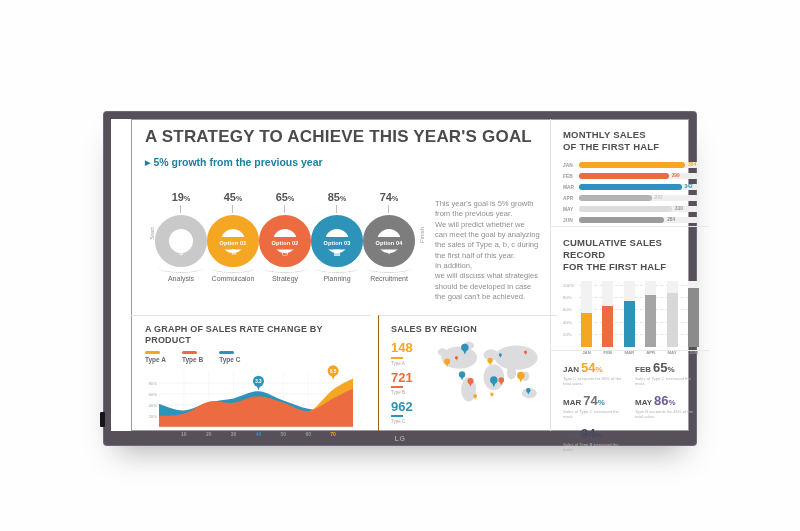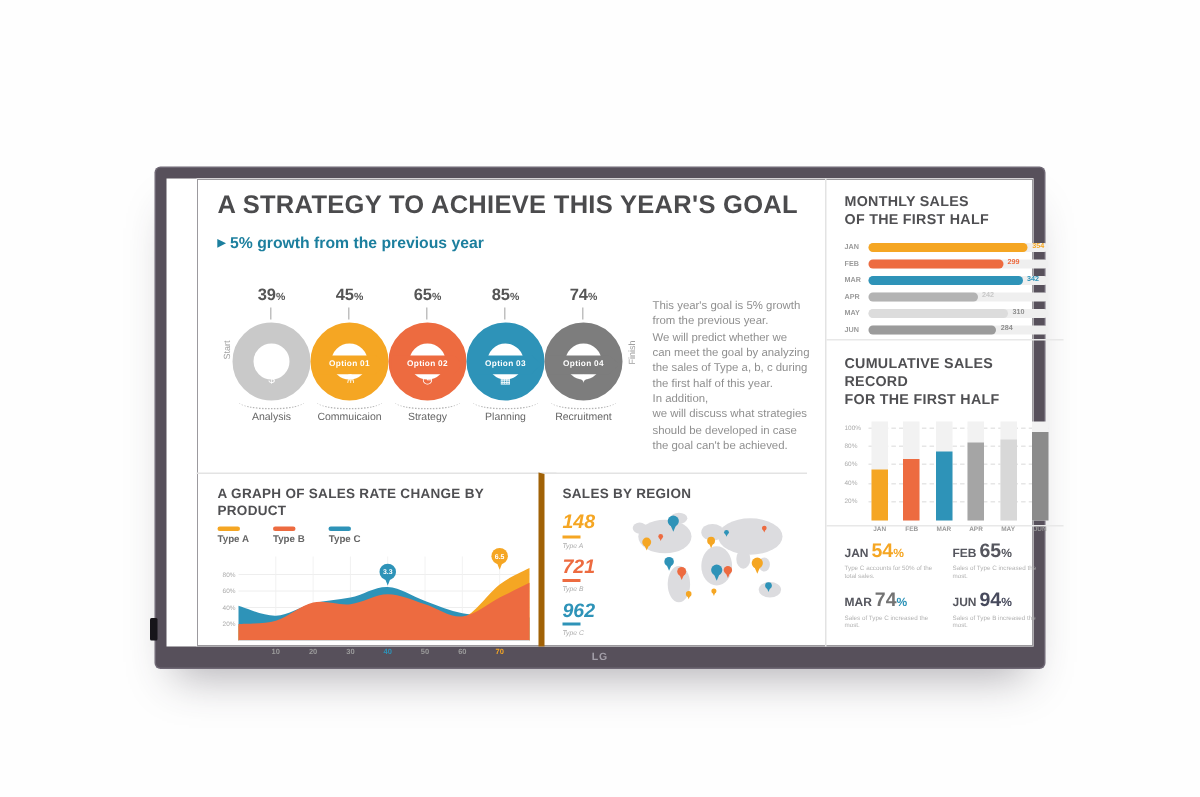--- a/index.html
+++ b/index.html
@@ -60,44 +60,44 @@
   .cell .s{font-size:8px;font-weight:700;}
   .cap{font-size:4.2px;color:#b2b2b2;line-height:1.18;margin-top:1px;}
   
   .p-product{position:absolute;left:0;top:196px;width:240px;height:116px;border-top:1px solid #e3e3e3;
     padding:8px 0 0 14px;box-sizing:border-box;}
   .legend{display:flex;gap:16px;margin-top:4px;}
   .litem{display:flex;flex-direction:column;gap:2px;}
   .lswatch{width:15px;height:3px;border-radius:2px;}
   .llabel{font-size:6.5px;color:#666;font-weight:700;}
   .asvg{width:212px;height:78px;margin-top:2px;display:block;}
-  .p-region{position:absolute;left:228px;top:196px;width:179px;height:116px;border-top:1px solid #e3e3e3;
-    border-left:4px solid #a16207;padding:8px 6px 0 12px;box-sizing:border-box;}
+  .p-region{position:absolute;left:247px;top:196px;width:179px;height:116px;border-top:1px solid #e3e3e3;
+    border-left:1px solid #a16207;padding:8px 6px 0 12px;box-sizing:border-box;}
   .region-body{display:flex;margin-top:1px;}
   .stats{width:44px;}
-  .stat{margin-top:5px;font-style:italic;}
+  .stat{margin-top:5px;}
   .stat .v{font-size:13px;font-weight:700;line-height:1.1;}
   .stat .u{width:12px;height:2px;margin-top:1px;}
   .stat .t{font-size:4.5px;color:#aaa;margin-top:2px;}
   .map{width:112px;height:72px;margin-top:2px;}
 </style>
 </head>
 <body>
 
 <div class="stage">
   <div class="monitor">
     <div class="screen">
 
       <div class="p-strategy">
         <div class="p-title">A STRATEGY TO ACHIEVE THIS YEAR'S GOAL</div>
         <div class="p-sub">
           <span class="bullet">▶</span><span>5% growth from the previous year</span>
         </div>
         <div class="diagram">
-            <div class="step-pct" style="left: 6px;"><span>39</span><span class="sgn">%</span></div>
+            <div class="step-pct" style="left: 6px;"><span>19</span><span class="sgn">%</span></div>
             <div class="ptick" style="left: 25px;"></div>
             <div class="ring" style="left: 0px; border: 14px solid rgb(201, 201, 201);"></div>
             <span class="ring-icon" style="left: 16px;">$</span>
             <div class="arc" style="left: 4px;"></div>
             <div class="step-label" style="left: -6px;">Analysis</div>
             <div class="step-pct" style="left: 58px;"><span>45</span><span class="sgn">%</span></div>
             <div class="ptick" style="left: 77px;"></div>
             <div class="ring" style="left: 52px; border: 14px solid rgb(245, 166, 35);"></div>
             <div class="band" style="left: 54px; background: rgb(245, 166, 35);">Option 01</div>
             <span class="ring-icon" style="left: 68px;">⚗</span>
@@ -240,20 +240,24 @@
               </div>
               <div class="cell">
                 <div><span class="m">FEB</span><span class="v" style="color: rgb(85, 86, 94);">65</span><span class="s" style="color: rgb(85, 86, 94);">%</span></div>
                 <div class="cap">Sales of Type C increased the most.</div>
               </div>
               <div class="cell">
                 <div><span class="m">MAR</span><span class="v" style="color: #737373;">74</span><span class="s" style="color: rgb(46, 147, 184);">%</span></div>
                 <div class="cap">Sales of Type C increased the most.</div>
               </div>
               <div class="cell">
+                <div><span class="m">MAY</span><span class="v" style="color: rgb(106, 91, 158);">86</span><span class="s" style="color: rgb(106, 91, 158);">%</span></div>
+                <div class="cap">Type B accounts for 45% of the total sales.</div>
+              </div>
+              <div class="cell">
                 <div><span class="m">JUN</span><span class="v" style="color: rgb(71, 74, 92);">94</span><span class="s" style="color: rgb(71, 74, 92);">%</span></div>
                 <div class="cap">Sales of Type B increased the most.</div>
               </div>
             </div>
         </div>
       </div>
 
       <div class="p-product">
         <div class="sec-title one">A GRAPH OF SALES RATE CHANGE BY PRODUCT</div>
         <div class="legend">

